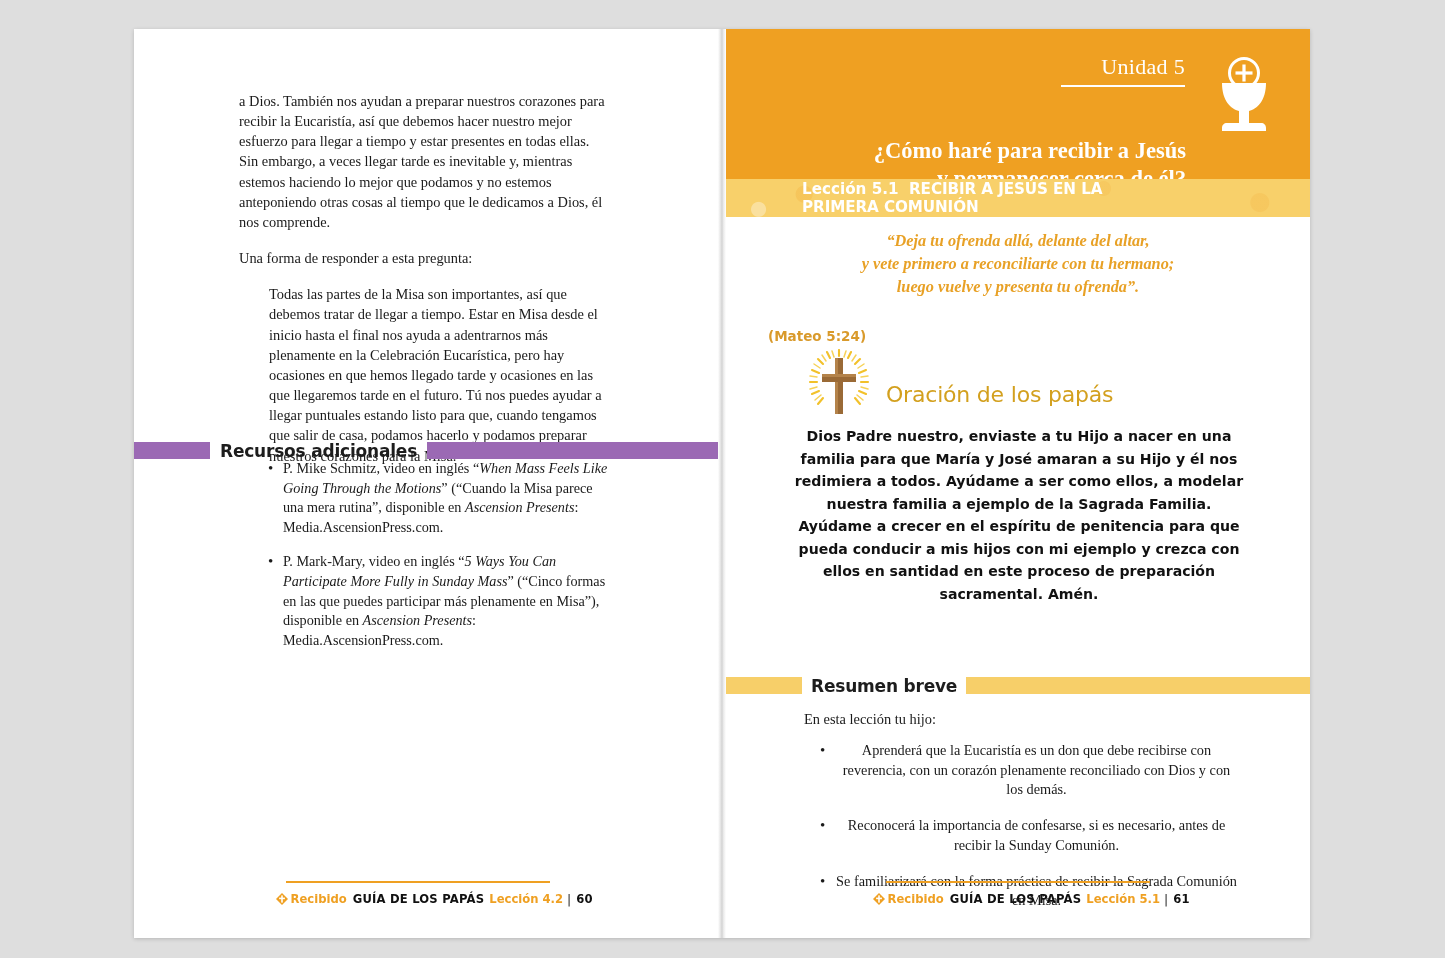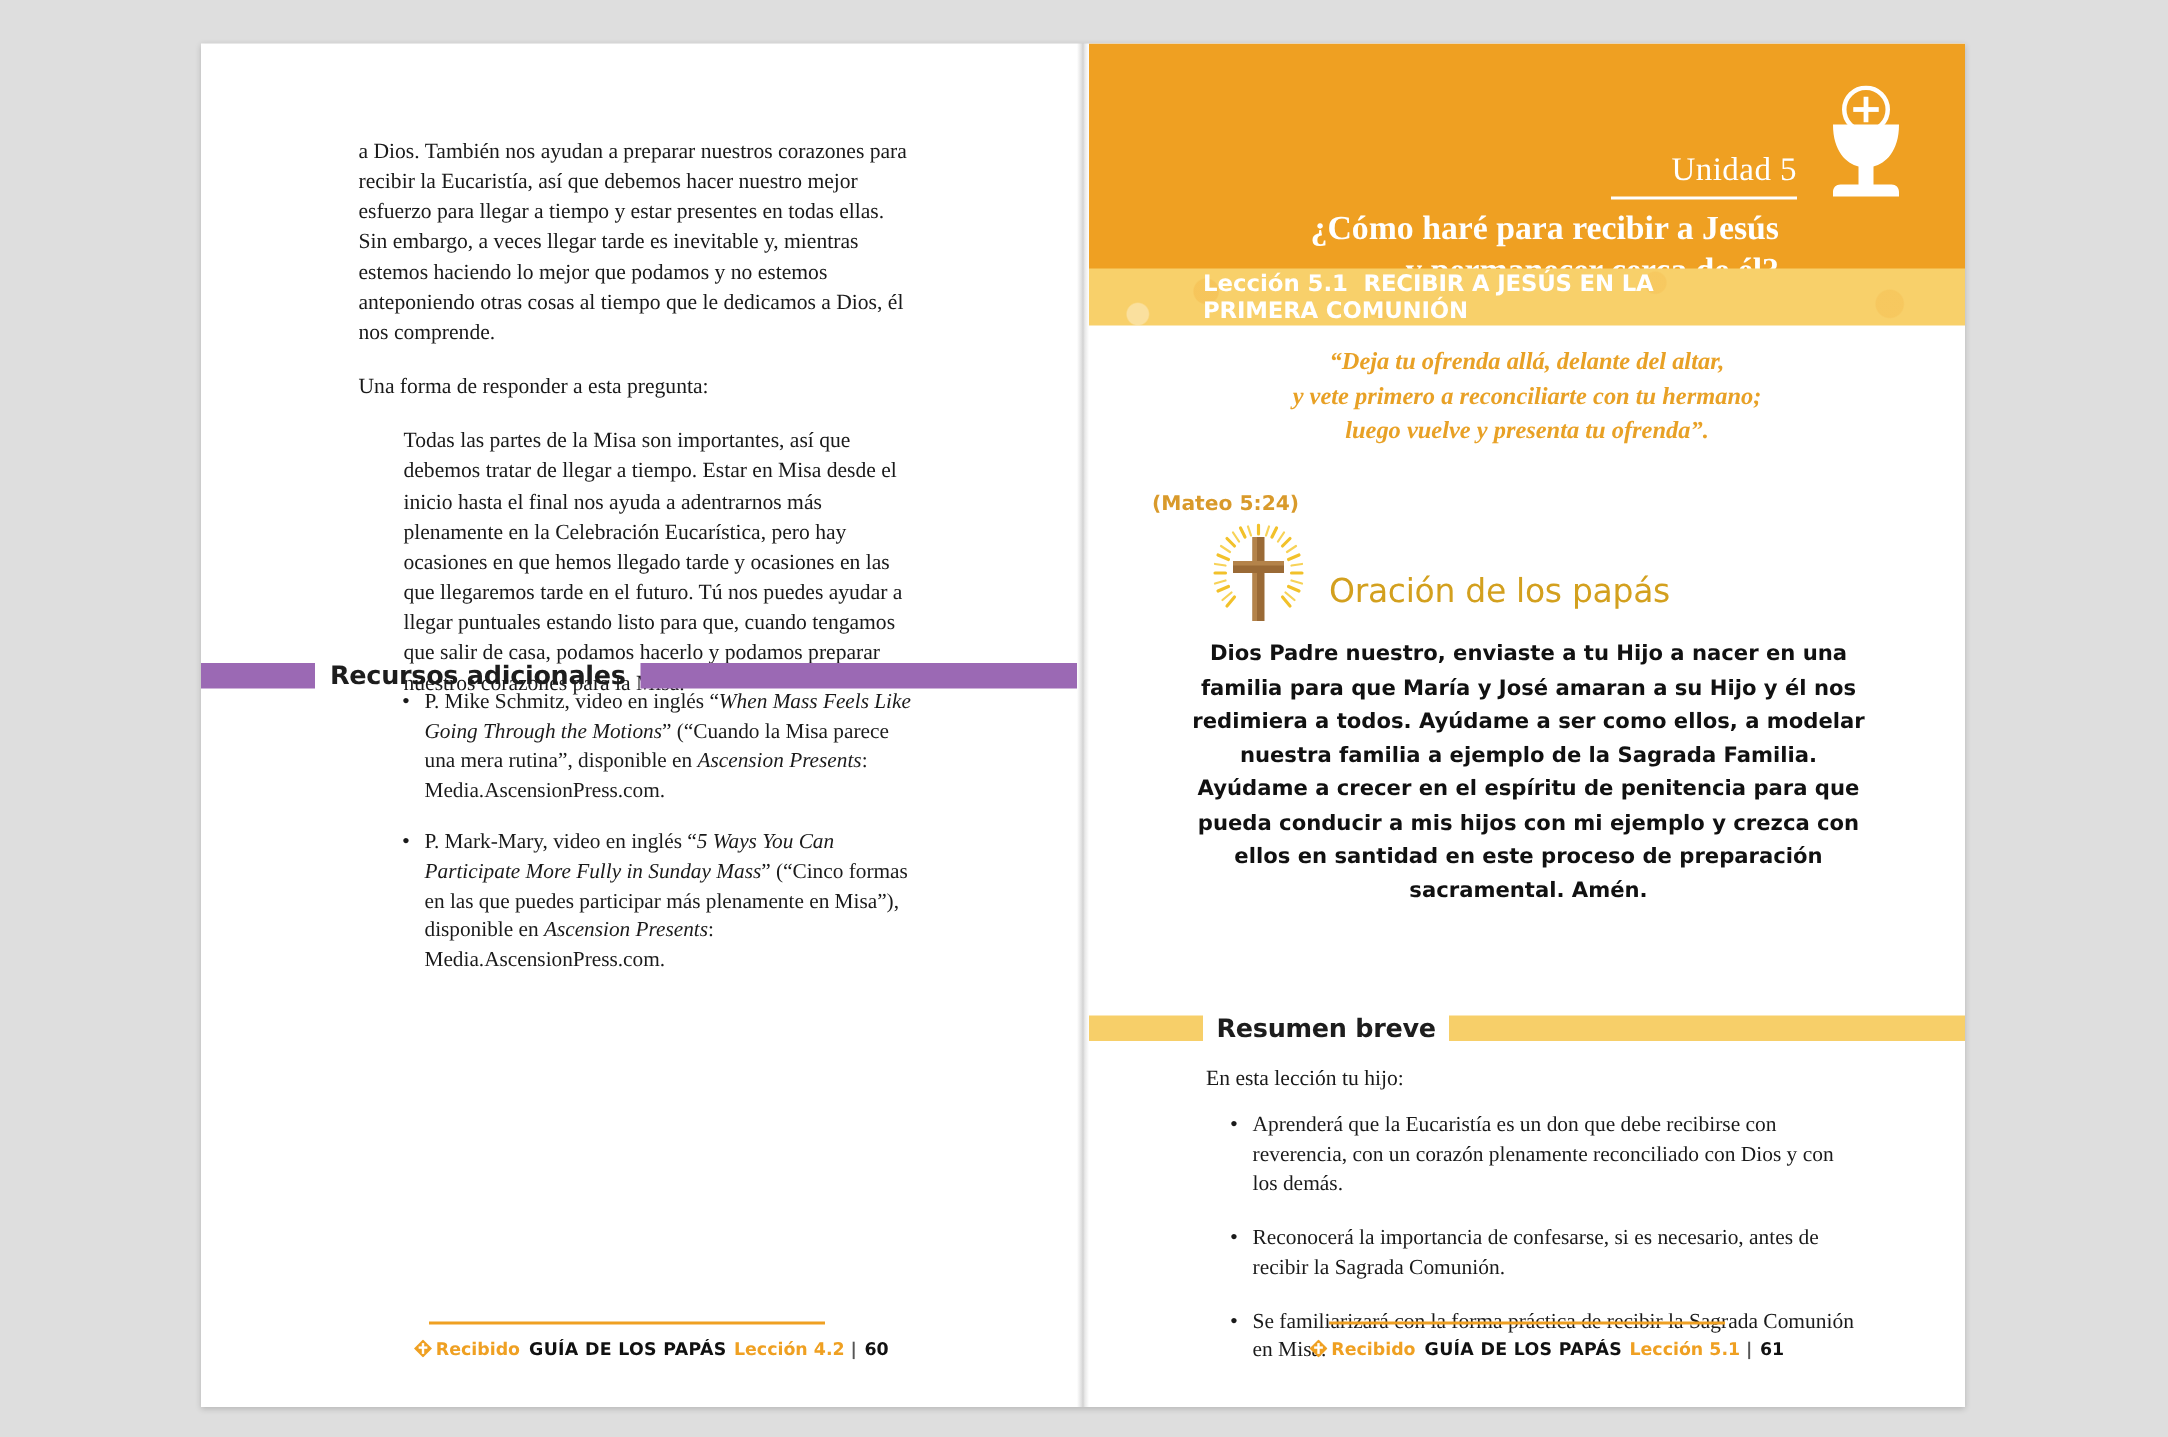--- a/index.html
+++ b/index.html
@@ -132,21 +132,22 @@
   .unit-inner {
     position: absolute;
     right: 38px;
     top: 26px;
     text-align: right;
     width: 520px;
   }
   .unit-label-row {
     display: flex;
     justify-content: flex-end;
-    align-items: flex-end;
+    align-items: flex-start;
+    gap: 13px;
   }
   .unit-label-block { text-align: right; }
   .unit-label {
     font-family: "Liberation Serif", serif;
     font-size: 22px;
     color: #ffffff;
     line-height: 1.1;
     letter-spacing: 0.3px;
   }
   .unit-rule {
@@ -280,20 +281,21 @@
     padding: 0;
   }
   .rp-bullets li {
     position: relative;
     padding-left: 17px;
     font-family: "Liberation Serif", serif;
     font-size: 14.3px;
     line-height: 1.38;
     color: #1a1a1a;
     margin-bottom: 16px;
+    text-align: center;
   }
   .rp-bullets li:before {
     content: "\2022";
     position: absolute;
     left: 2px;
     top: -1px;
     font-size: 15px;
     color: #1a1a1a;
   }
 
@@ -467,21 +469,21 @@
     <div class="sec-head rp-sec">
       <div class="sec-bar"></div>
       <div class="sec-title">Resumen breve</div>
       <div class="sec-bar-right"></div>
     </div>
 
     <div class="rp-intro">En esta lección tu hijo:</div>
 
     <ul class="rp-bullets">
       <li>Aprenderá que la Eucaristía es un don que debe recibirse con reverencia, con un corazón plenamente reconciliado con Dios y con los demás.</li>
-      <li>Reconocerá la importancia de confesarse, si es necesario, antes de recibir la Sagrada Comunión.</li>
+      <li>Reconocerá la importancia de confesarse, si es necesario, antes de recibir la Sunday Comunión.</li>
       <li>Se familiarizará con la forma práctica de recibir la Sagrada Comunión en Misa.</li>
     </ul>
 
     <div class="footer footer-right">
       <div class="footer-rule"></div>
       <div class="footer-line">
         <span class="brand-mark">
           <svg width="12" height="12" viewBox="0 0 12 12">
             <polygon points="6,0 12,6 6,12 0,6" fill="#efa022"></polygon>
             <rect x="5.2" y="2.4" width="1.6" height="7.2" fill="#ffffff"></rect>

